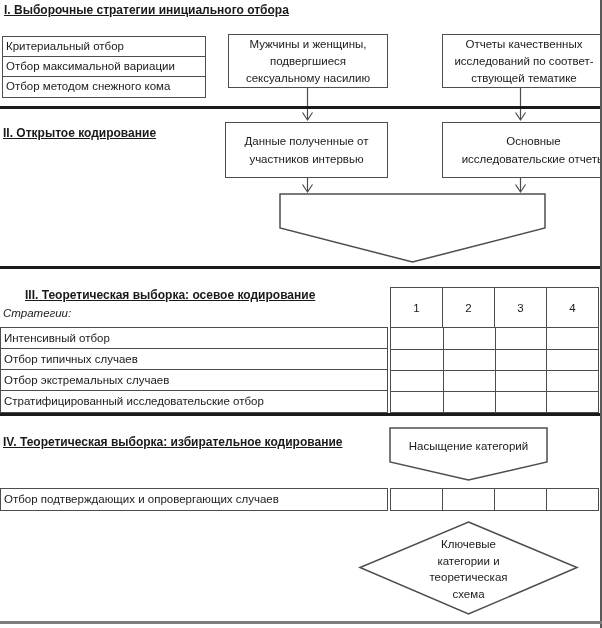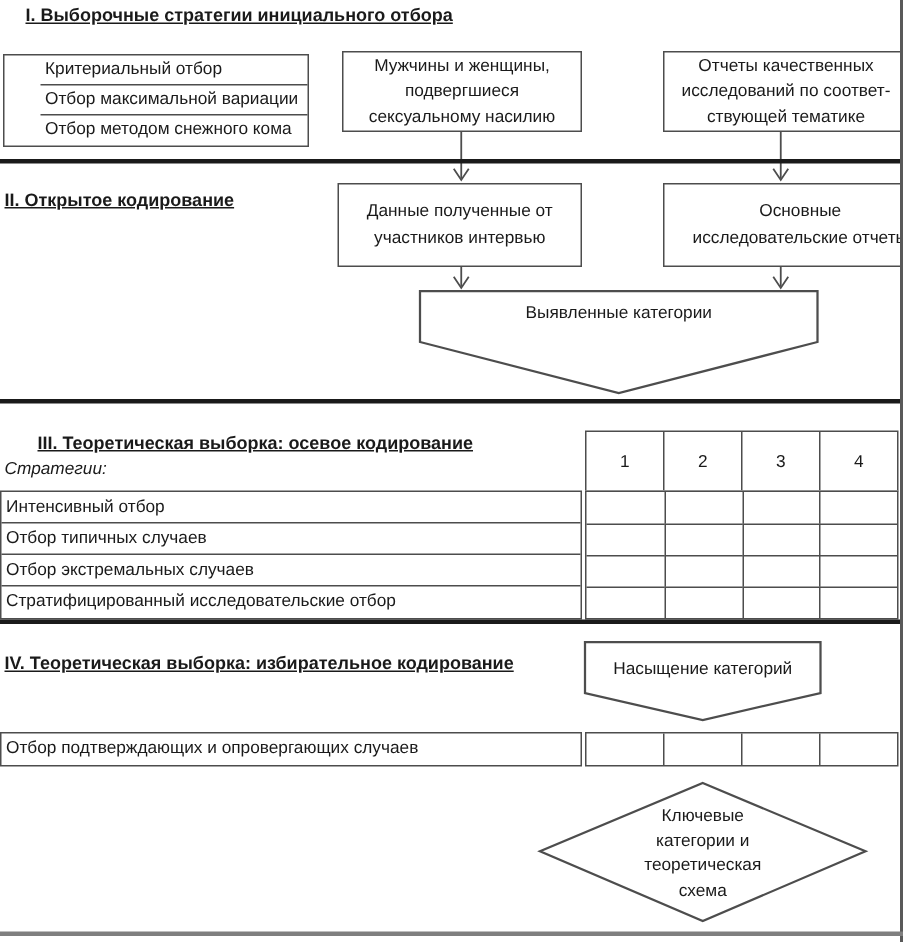--- a/index.html
+++ b/index.html
@@ -65,23 +65,23 @@
       <polyline class="arrow" points="515.5,184.5 520.5,192 525.5,184.5"></polyline>
     </g>
 
     <polygon class="shape" points="280,194 545,194 545,228 412.5,262 280,228"></polygon>
 
     <polygon class="shape" points="390,428 547,428 547,462 468.5,480 390,462"></polygon>
 
     <polygon class="shape" points="468.5,522 577,567.5 468.5,614 360,567.5"></polygon>
   </svg>
 
-  <div class="abs heading" style="left:17px;top:3px;">I. Выборочные стратегии инициального отбора</div>
+  <div class="abs heading" style="left:4px;top:3px;">I. Выборочные стратегии инициального отбора</div>
 
-  <div class="abs ltable" style="left:2px;top:36px;width:204px;padding-left:24px;">
+  <div class="abs ltable" style="left:2px;top:36px;width:204px;">
     <div class="lrow">Критериальный отбор</div>
     <div class="lrow">Отбор максимальной вариации</div>
     <div class="lrow">Отбор методом снежного кома</div>
   </div>
 
   <div class="abs fbox" style="left:228px;top:34px;width:160px;height:54px;">Мужчины и женщины,
 подвергшиеся
 сексуальному насилию</div>
 
   <div class="abs fbox" style="left:442px;top:34px;width:164px;height:54px;">Отчеты качественных
@@ -91,21 +91,20 @@
   <div class="abs divider" style="top:106px;"></div>
 
   <div class="abs heading" style="left:3px;top:126px;">II. Открытое кодирование</div>
 
   <div class="abs fbox" style="left:225px;top:122px;width:163px;height:56px;line-height:18px;">Данные полученные от
 участников интервью</div>
 
   <div class="abs fbox" style="left:442px;top:122px;width:183px;height:56px;line-height:18px;">Основные
 исследовательские отчеты</div>
 
-  <div class="abs shape-label" style="left:280px;top:201px;width:265px;">Выявленные категории</div>
 
   <div class="abs divider" style="top:266px;"></div>
 
   <div class="abs heading" style="left:3px;top:288px;padding-left:22px;">III. Теоретическая выборка: осевое кодирование</div>
 
   <div class="abs italic-label" style="left:3px;top:307px;">Стратегии:</div>
 
   <div class="abs hgrid" style="left:390px;top:287px;width:209px;height:41px;">
     <div class="cell">1</div>
     <div class="cell">2</div>

